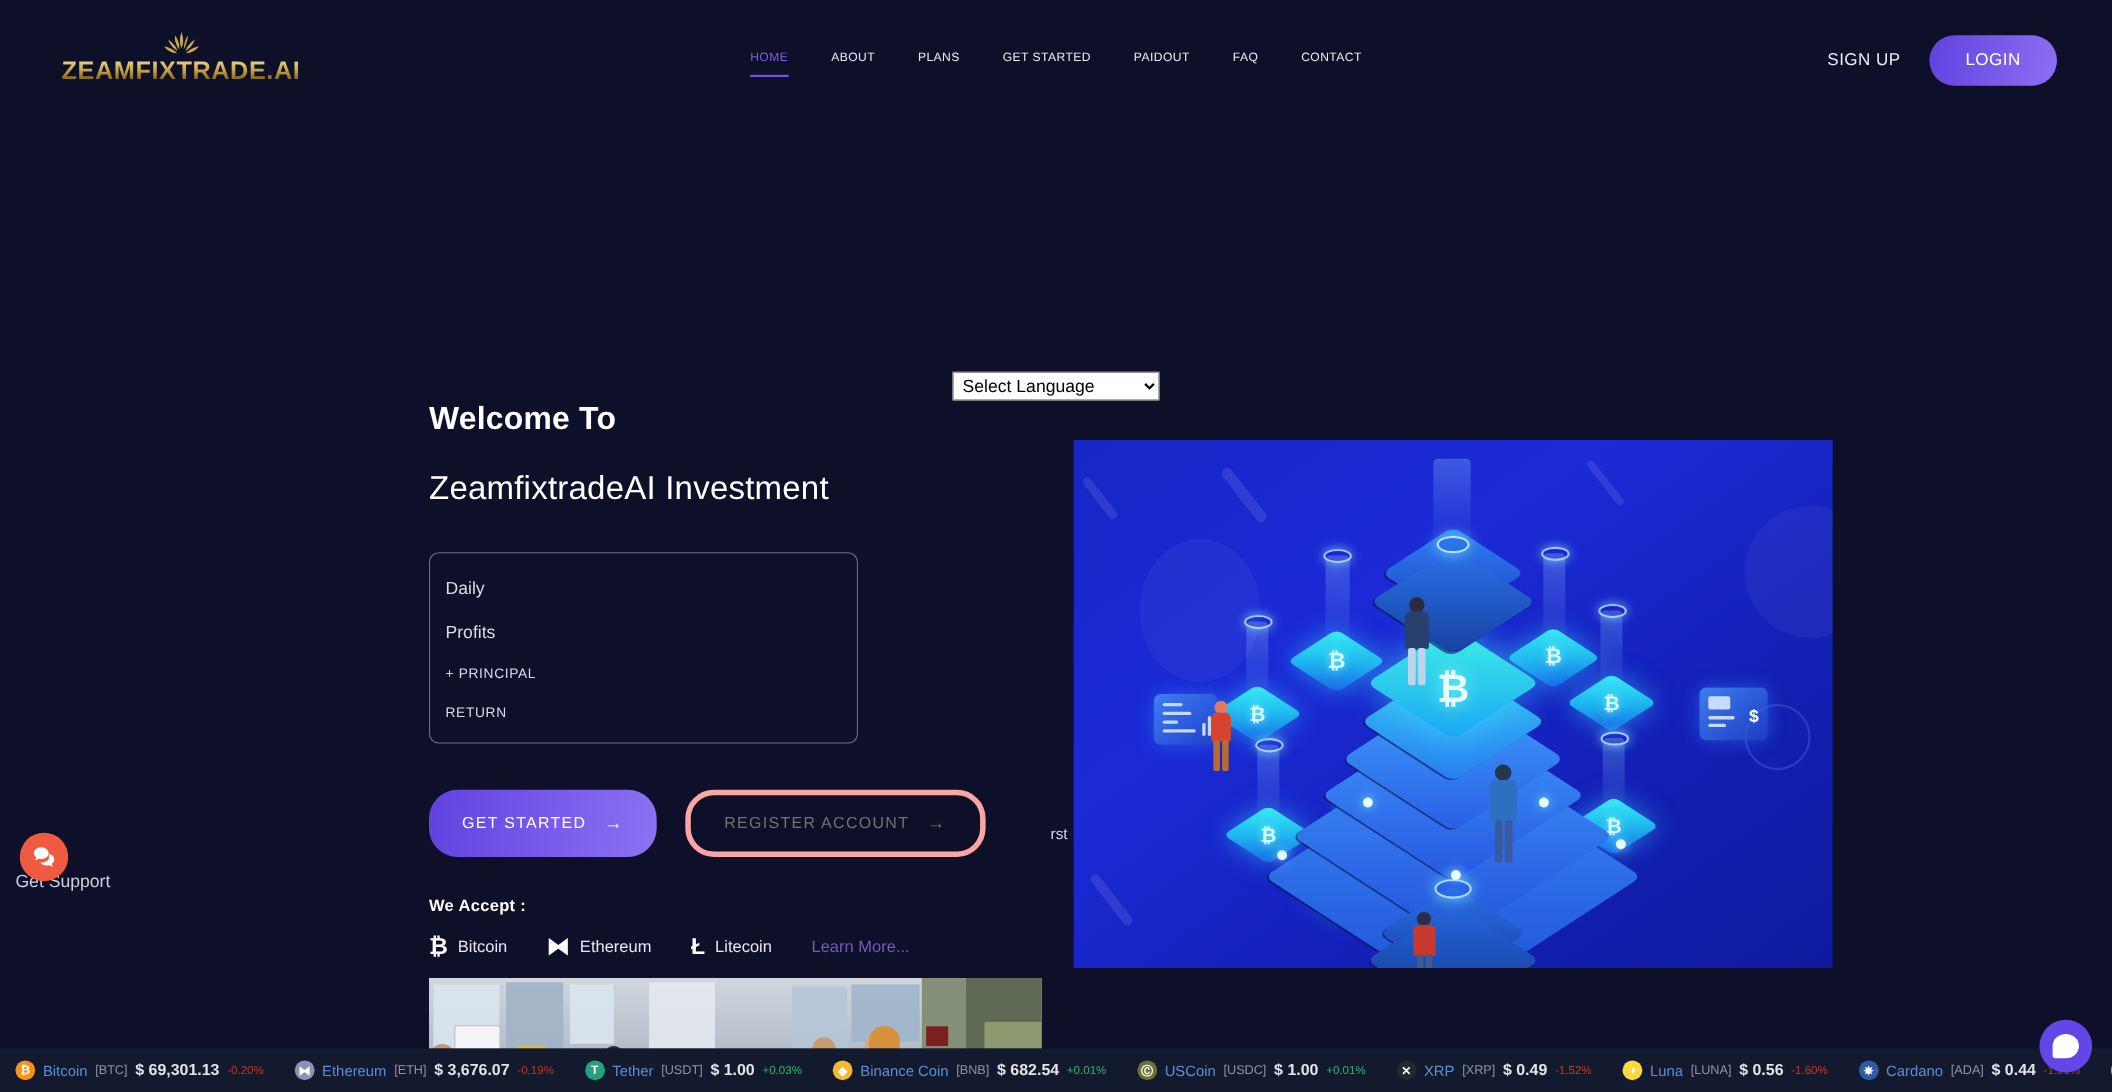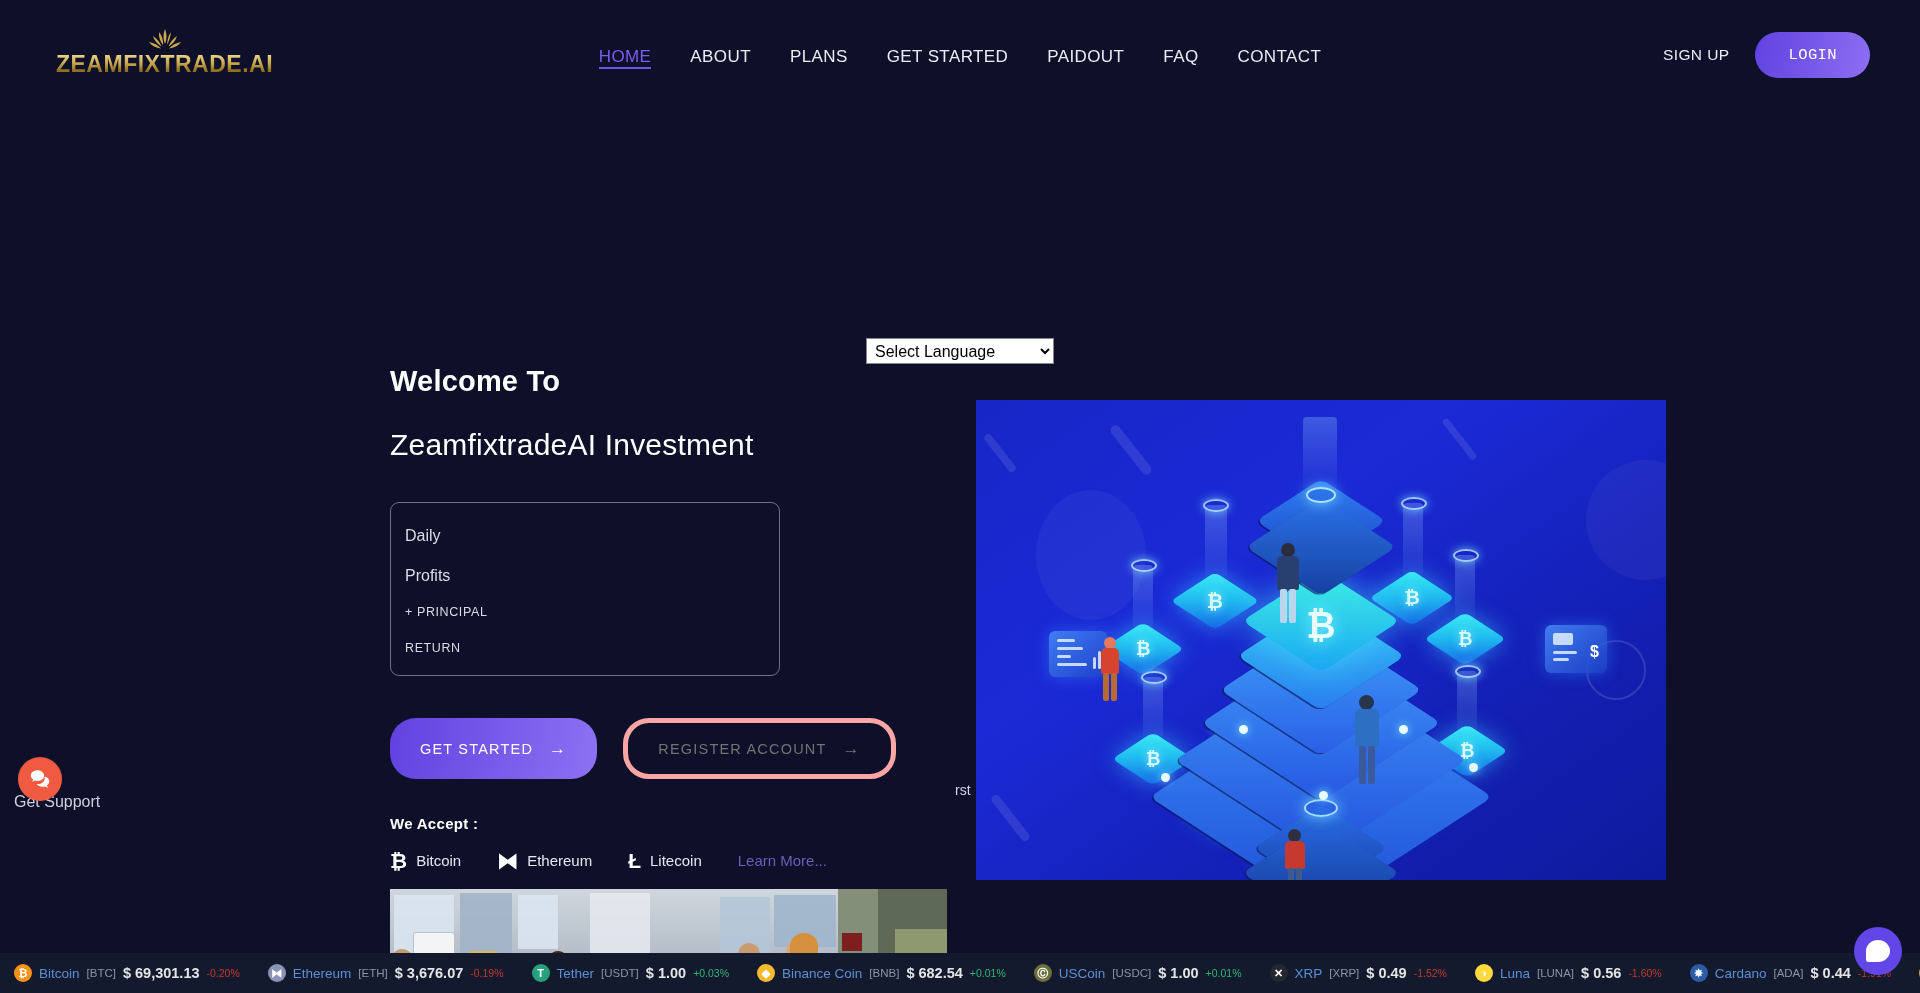--- a/index.html
+++ b/index.html
@@ -31,22 +31,22 @@
     -webkit-text-fill-color:transparent;
     white-space:nowrap;
   }
 
   .nav {
     position:absolute; left:0; right:0; top:0; height:110px;
     display:flex; align-items:center; justify-content:center; gap:0px;
   }
   .nav-inner { display:flex; align-items:center; gap:39px; }
   .nav-item {
-    font-size:17px; letter-spacing:0.4px; color:#eceaf5;
-    text-decoration:none; padding:6px 0 2px 0; position:relative;
+    font-size:11px; letter-spacing:0.4px; color:#eceaf5;
+    text-decoration:none; padding:6px 0 12px 0; position:relative;
     white-space:nowrap; cursor:pointer;
   }
   .nav-item.active { color:#7b5cf0; }
   .nav-item.active::after {
     content:""; position:absolute; left:0; right:0; bottom:0;
     height:2px; background:#6f54e8;
   }
 
   .header-right {
     position:absolute; right:50px; top:0; height:110px;
@@ -54,21 +54,21 @@
   }
   .signup-link {
     font-size:15.5px; letter-spacing:0.4px; color:#eceaf5; text-decoration:none;
     cursor:pointer;
   }
   .login-btn {
     font-size:15.5px; letter-spacing:0.4px; color:#ffffff;
     background:linear-gradient(100deg,#6142e0 0%,#8c6ff2 100%);
     border:none; border-radius:24px;
     padding:14px 33px; cursor:pointer;
-    font-family:Liberation Mono, monospace;
+    font-family:Liberation Sans, sans-serif;
   }
 
   
   .hero { position:absolute; top:110px; left:0; width:1920px; height:855px; }
 
   .lang-select-wrap { position:absolute; left:866px; top:228px; }
   .lang-select {
     font-family:"Liberation Sans", sans-serif;
     font-size:16px; padding:2px 4px;
     background:#ffffff; color:#000; border:1px solid #888;
@@ -180,21 +180,21 @@
   .panel {
     position:absolute; border-radius:6px;
     background:linear-gradient(140deg,rgba(70,140,250,.85),rgba(30,70,200,.75));
     box-shadow:0 0 16px rgba(60,140,255,.45);
   }
   .panel-bar { position:absolute; background:rgba(225,240,255,.85); border-radius:2px; }
   .node-dot { position:absolute; width:9px; height:9px; border-radius:50%; background:#e6fbff;
     box-shadow:0 0 10px #7fe6ff; }
 
   .hidden-text {
-    position:absolute; left:955px; top:672px; font-size:14px; color:#cfd3e8;
+    position:absolute; left:955px; top:640px; font-size:14px; color:#cfd3e8;
     z-index:1;
   }
 
   
   .ticker {
     position:absolute; left:0; bottom:0; width:1920px; height:40px;
     background:#141a2e;
     display:flex; align-items:center; overflow:hidden;
     z-index:30;
   }

